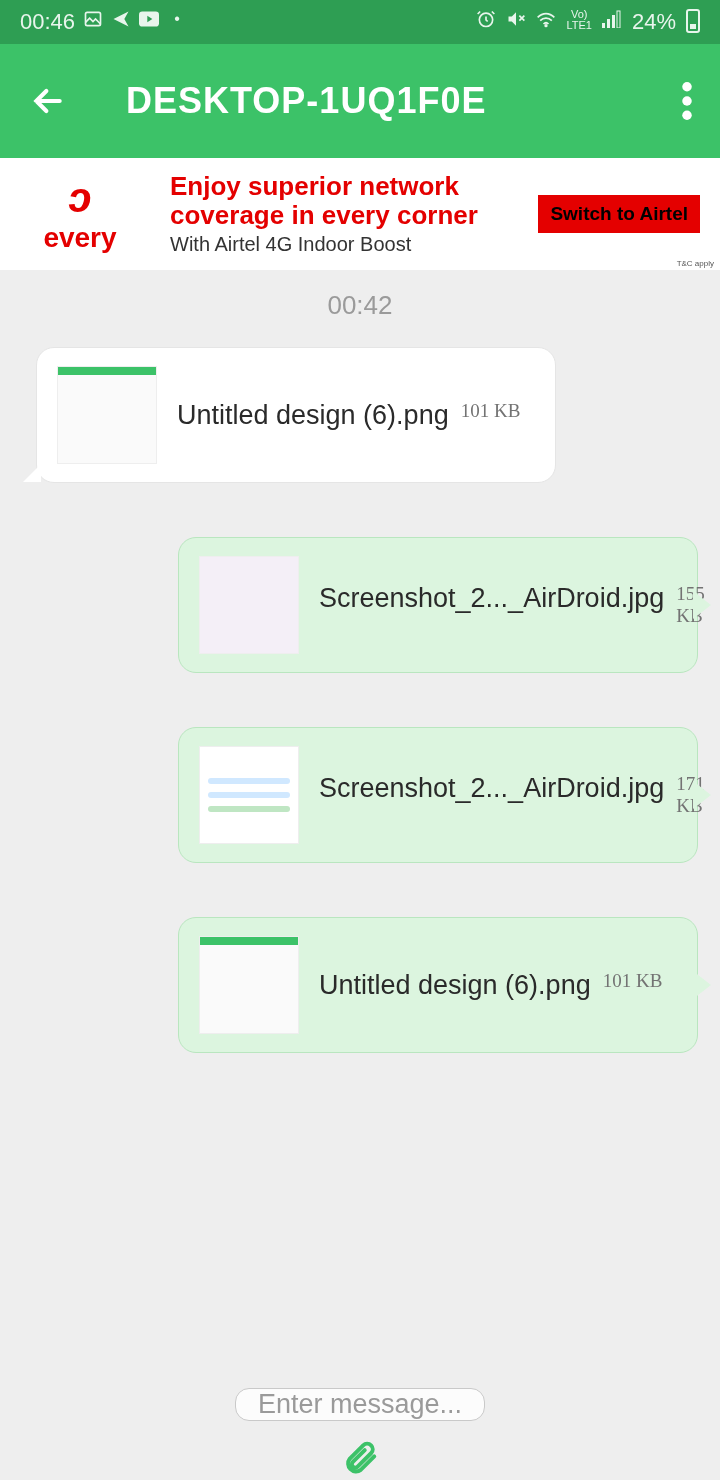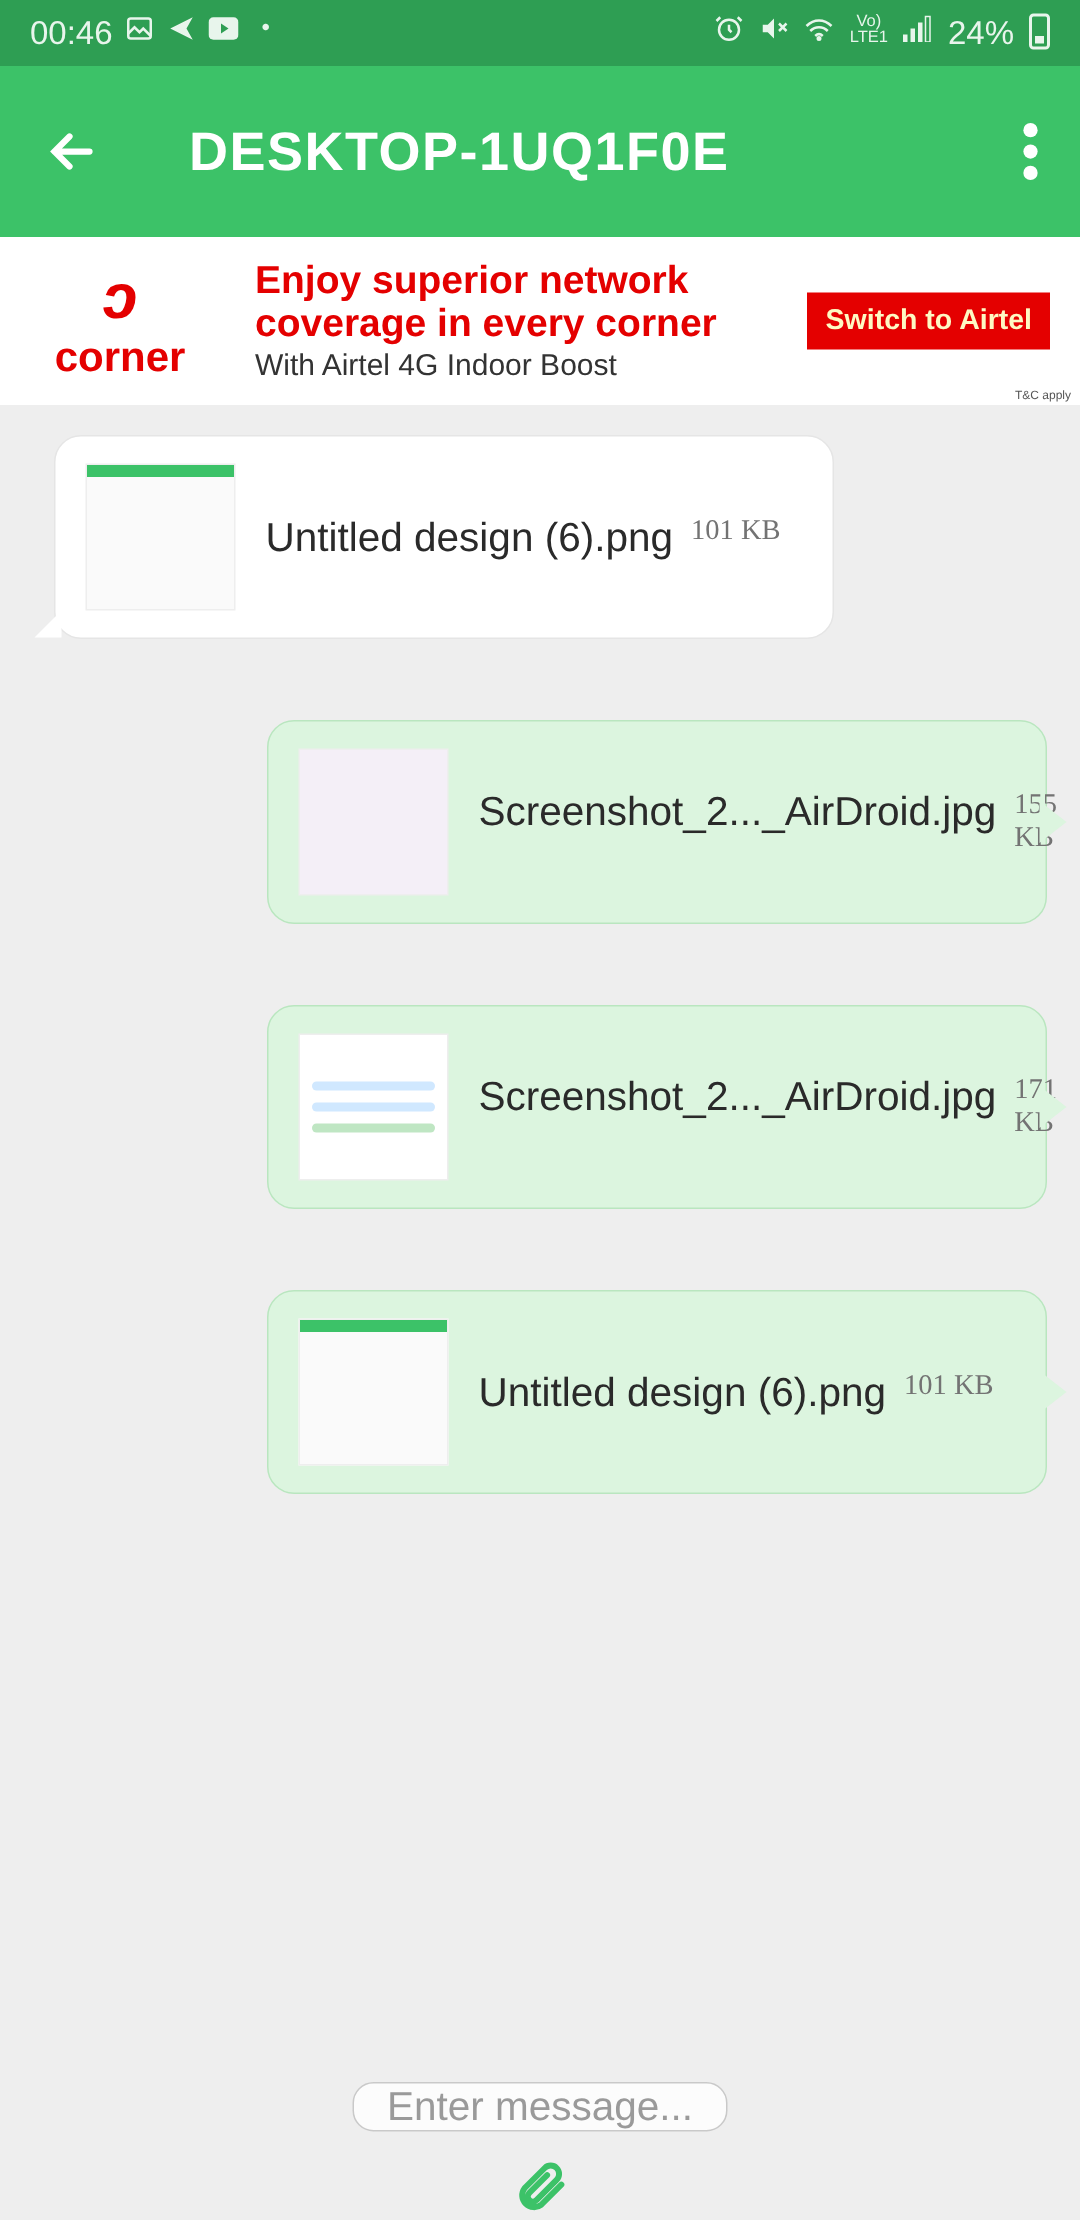--- a/index.html
+++ b/index.html
@@ -21,21 +21,21 @@
 .menu-dots { margin-left: auto; color: #fff; }
 
 
 .ad { height: 112px; background: #fff; display: flex; align-items: center; padding: 0 20px; position: relative; }
 .ad-logo { width: 120px; display: flex; flex-direction: column; align-items: center; }
 .airtel-swoosh { color: #e40000; font-size: 42px; font-weight: bold; font-style: italic; }
 .airtel-text { color: #e40000; font-size: 28px; font-weight: bold; }
 .ad-text { flex: 1; margin-left: 30px; }
 .ad-line1 { color: #e40000; font-size: 26px; font-weight: 700; line-height: 1.1; }
 .ad-line2 { color: #333; font-size: 20px; margin-top: 4px; }
-.ad-cta { background: #e40000; color: #fef9c3; font-size: 19px; font-weight: 600; padding: 8px 12px; }
+.ad-cta { background: #e40000; color: #000000; font-size: 19px; font-weight: 600; padding: 8px 12px; }
 .ad-disclaimer { position: absolute; right: 6px; bottom: 2px; font-size: 8px; color: #555; }
 
 
 .chat { flex: 1; overflow: hidden; position: relative; padding: 20px 30px 10px; }
 .timestamp-row { text-align: center; color: #9a9a9a; font-size: 26px; margin-bottom: 26px; font-family: 'Comic Sans MS', cursive, sans-serif; }
 
 .bubble { border-radius: 18px; padding: 18px 20px; display: flex; align-items: center; min-height: 128px; margin-bottom: 54px; position: relative; }
 .bubble.in { background: #fff; width: 520px; margin-left: 6px; border: 1px solid #e5e5e5; }
 .bubble.out { background: #dcf5df; width: 520px; margin-left: auto; margin-right: -8px; border: 1px solid #b9e6bf; }
 
@@ -133,31 +133,32 @@
         <circle cx="3" cy="3" r="3"></circle>
         <circle cx="3" cy="12" r="3"></circle>
         <circle cx="3" cy="21" r="3"></circle>
       </svg>
   </span>
 </div>
 
 <div class="ad">
   <div class="ad-logo">
     <span class="airtel-swoosh">ɔ</span>
-    <span class="airtel-text">corner</span>
+    <span class="airtel-text">every</span>
   </div>
   <div class="ad-text">
     <div class="ad-line1">Enjoy superior network coverage in every corner</div>
     <div class="ad-line2">With Airtel 4G Indoor Boost</div>
   </div>
   <div class="ad-cta">Switch to Airtel</div>
   <div class="ad-disclaimer">T&amp;C apply</div>
 </div>
 
 <div class="chat">
+  <div class="timestamp-row">00:42</div>
 
   <div class="bubble in">
     <div class="thumb">
         <div class="bar"></div>
         <div class="body"></div>
       </div>
     <div class="file-info">
       <div class="file-name">Untitled design (6).png</div>
       <div class="file-size">101 KB</div>
     </div>

